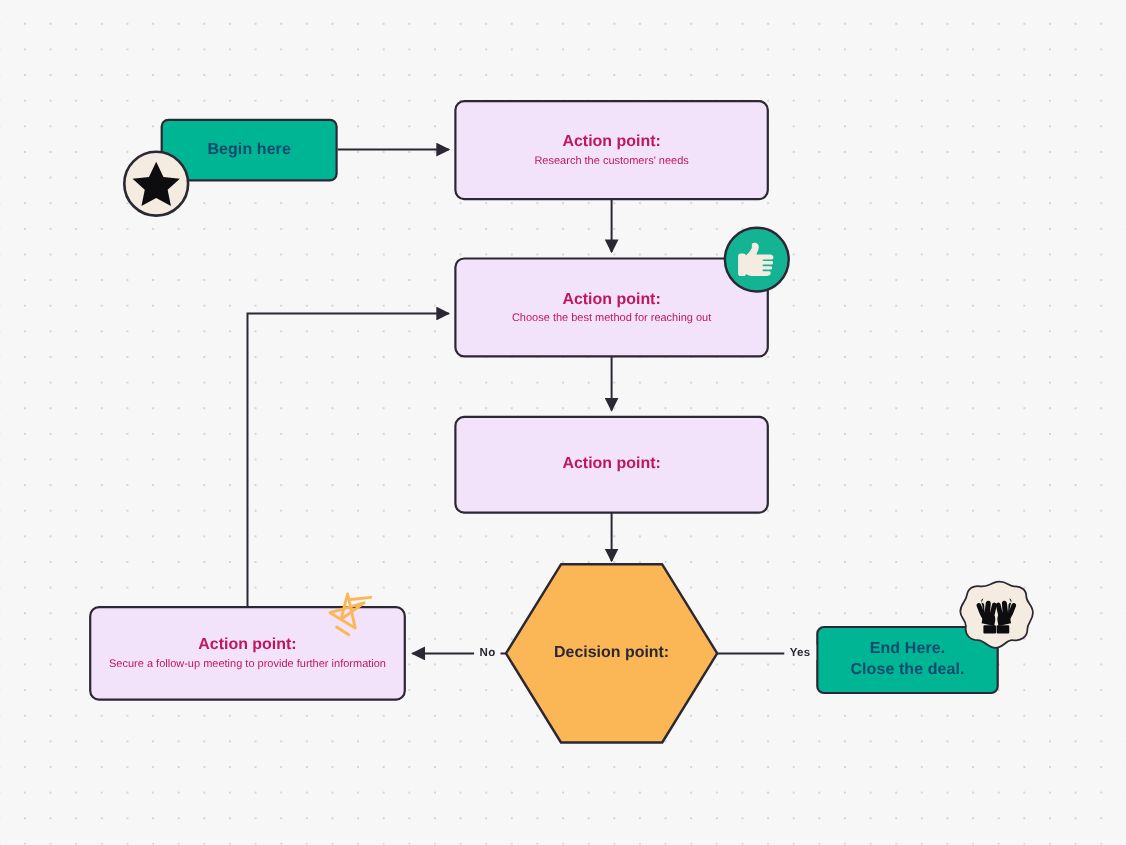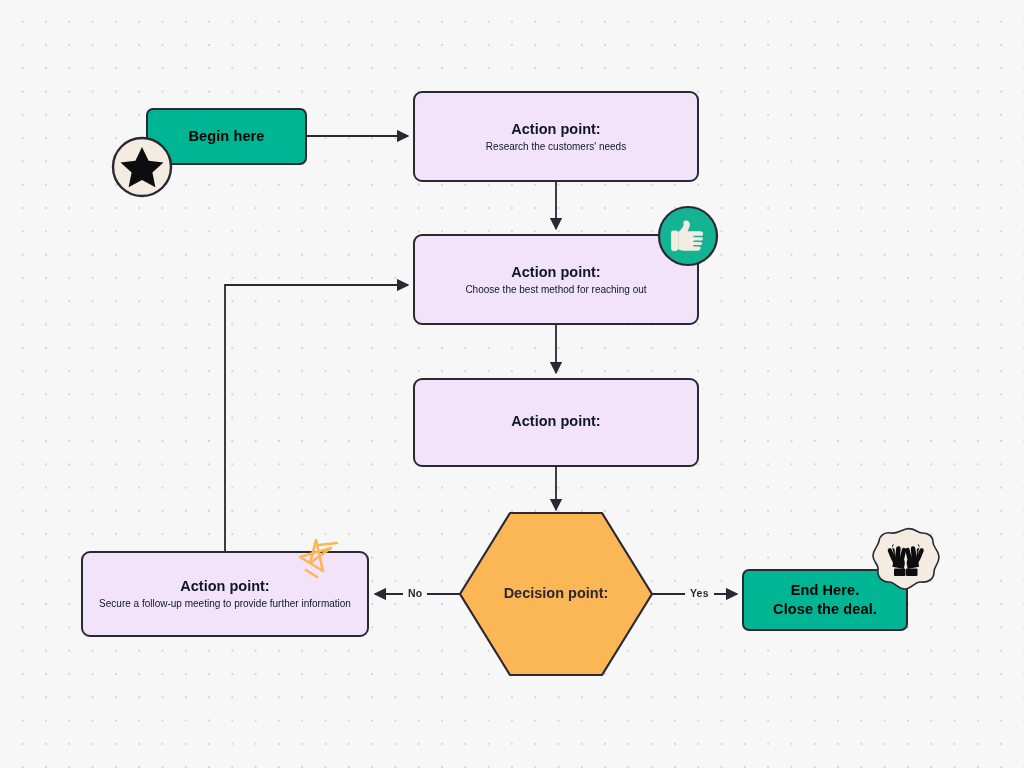--- a/index.html
+++ b/index.html
@@ -45,30 +45,30 @@
     display: block;
   }
   .node .body {
     display: block;
     font-weight: normal;
   }
   
   .terminal {
     background: #00b594;
     border-radius: 7px;
-    color: #000000;
+    color: #0c4a6e;
     font-size: 14.5px;
     font-weight: bold;
     letter-spacing: .1px;
   }
   
   .process {
     background: #f2e2fa;
     border-radius: 9px;
-    color: #0f172a;
+    color: #be185d;
     font-size: 14.5px;
   }
   .process .ttl { font-size: 14.5px; margin-bottom: 1px; }
   .process .body { font-size: 10px; }
 
   
   .decision {
     position: absolute;
     z-index: 3;
   }
@@ -92,20 +92,21 @@
   
   .edge-label {
     position: absolute;
     z-index: 4;
     font-size: 10.5px;
     font-weight: bold;
     color: #2b2733;
     background: #f7f7f7;
     padding: 1px 5px;
     letter-spacing: .2px;
+    margin-left: 28px;
   }
 
   
   .sticker { position: absolute; z-index: 6; }
   .sticker svg { display: block; overflow: visible; }
   .deco { position: absolute; z-index: 5; }
   .deco svg { display:block; }
 </style>
 </head>
 <body>

